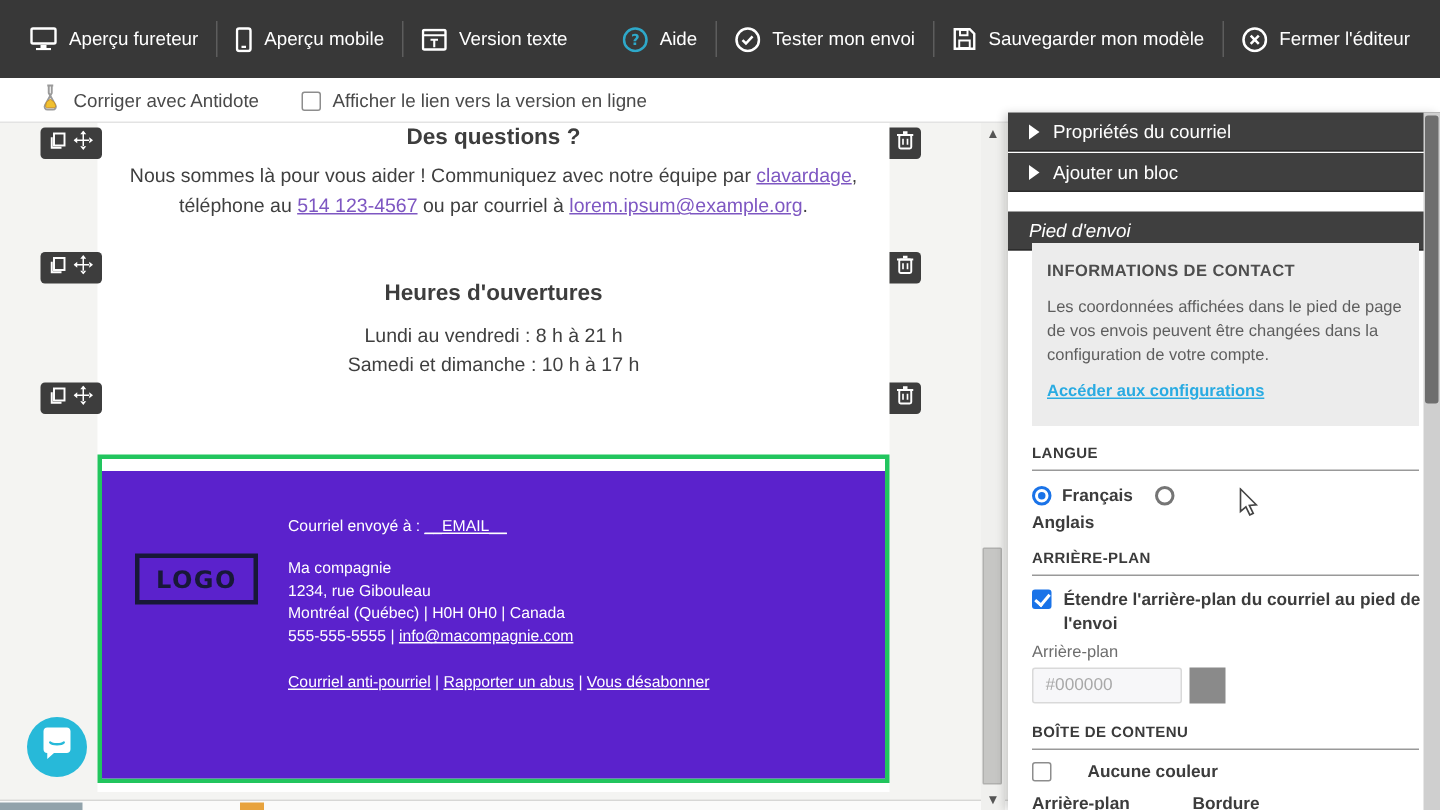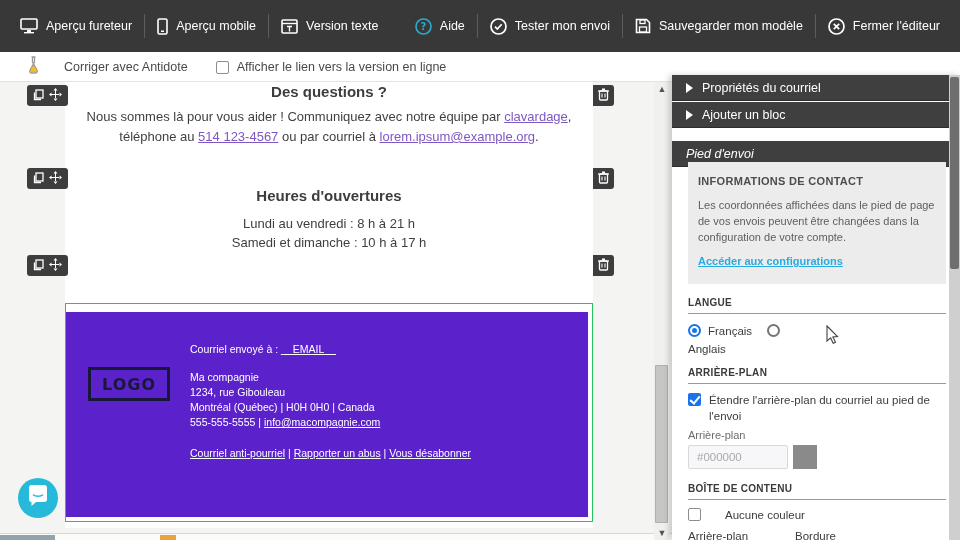--- a/index.html
+++ b/index.html
@@ -9,38 +9,38 @@
 
   
   .toolbar { left:0; top:0; width:960px; height:52px; background:#383838; display:flex; align-items:center; justify-content:space-between; padding:0 8px; z-index:30; }
   .tb-group { display:flex; align-items:center; height:100%; }
   .tb-btn { display:flex; align-items:center; gap:8px; color:#fff; font-size:12.5px; padding:0 12px; height:100%; cursor:pointer; white-space:nowrap; }
   .tb-sep { width:1px; height:24px; background:#5d5d5d; }
   .tb-icon { display:flex; align-items:center; }
 
   
   .subbar { left:0; top:52px; width:960px; height:30px; background:#ffffff; border-bottom:1px solid #e3e3e3; display:flex; align-items:center; z-index:5; }
-  .antidote { display:flex; align-items:center; gap:23px; margin-left:26px; color:#4a4a4a; font-size:12.5px; cursor:pointer; }
+  .antidote { display:flex; align-items:center; gap:8px; margin-left:26px; color:#4a4a4a; font-size:12.5px; cursor:pointer; }
   .online-check { display:flex; align-items:flex-end; gap:8px; margin-left:28px; color:#4a4a4a; font-size:12.5px; cursor:pointer; }
   .cb-empty { width:13px; height:13px; border:1.5px solid #8d8d8d; border-radius:2px; background:#fff; }
 
   
   .workspace { left:0; top:82px; width:672px; height:458px; background:#f4f4f2; }
   .page { left:65px; top:82px; width:528px; height:446px; background:#ffffff; }
   .email-h { width:528px; text-align:center; font-weight:bold; font-size:15px; color:#3d3d3d; }
   .email-p { left:79px; width:500px; text-align:center; font-size:13px; color:#3f3f3f; line-height:20px; }
   .email-link { color:#7e57c2; text-decoration:underline; }
   .hours-line { width:528px; text-align:center; font-size:13px; color:#3f3f3f; }
 
   
   .handle { width:41px; height:21px; background:#3d3d3d; border-radius:3px; display:flex; align-items:center; justify-content:center; gap:5px; cursor:pointer; z-index:6; }
   .trash { width:21px; height:21px; background:#3d3d3d; border-radius:0 3px 3px 0; display:flex; align-items:center; justify-content:center; cursor:pointer; z-index:6; }
 
   
-  .footer-block { left:65px; top:303px; width:528px; height:219px; background:#ffffff; border:1px solid #22c55e; z-index:4; }
+  .footer-block { left:65px; top:303px; width:528px; height:219px; background:#ffffff; border:3px solid #22c55e; z-index:4; }
   .footer-purple { position:absolute; left:0; top:8px; width:522px; height:205px; background:#5b22cc; }
   .f-text { position:absolute; color:#fff; font-size:10.5px; line-height:15px; }
   .f-link { color:#fff; text-decoration:underline; }
   .logo-box { position:absolute; left:22px; top:63px; width:82px; height:34px; border:3px solid #181838; display:flex; align-items:center; justify-content:center; color:#181838; font-weight:bold; font-size:16px; letter-spacing:1px; font-family:"DejaVu Sans",sans-serif; }
 
   
   .c-scroll { left:654px; top:82px; width:16px; height:458px; background:#f0f0ee; z-index:6; }
   .c-arrow { position:absolute; left:0; width:16px; height:14px; color:#555; font-size:9px; text-align:center; line-height:14px; }
   .c-thumb { position:absolute; left:1px; top:283px; width:13px; height:158px; background:#c6c6c4; border:1px solid #b0b0ae; border-radius:1px; }
 
@@ -51,21 +51,21 @@
   .info-box { position:absolute; left:16px; top:87px; width:258px; height:122px; background:#ececec; padding:13px 10px; }
   .info-title { font-size:11px; font-weight:bold; color:#4d4d4d; letter-spacing:.3px; }
   .info-body { font-size:11px; color:#5e5e5e; line-height:16px; margin-top:10px; }
   .info-link { font-size:11px; color:#29abe2; font-weight:bold; text-decoration:underline; margin-top:10px; display:inline-block; cursor:pointer; }
   .sec-label { position:absolute; left:16px; font-size:10px; font-weight:bold; color:#3a3a3a; letter-spacing:.3px; }
   .sec-hr { position:absolute; left:16px; width:258px; border:none; border-top:1px solid #999; }
   .radio { width:13px; height:13px; border-radius:50%; display:inline-block; position:relative; }
   .radio.sel { border:2px solid #1a73e8; }
   .radio.sel::after { content:""; position:absolute; left:2px; top:2px; width:5px; height:5px; border-radius:50%; background:#1a73e8; }
   .radio.unsel { border:2px solid #757575; }
-  .side-text { font-size:11.5px; color:#3c3c3c; }
+  .side-text { font-size:11.5px; color:#3c3c3c;font-weight:bold; }
   .cb-checked { width:13px; height:13px; background:#1a73e8; border-radius:2px; position:relative; flex:0 0 auto; }
   .cb-checked::after { content:""; position:absolute; left:4px; top:1px; width:4px; height:8px; border:solid #fff; border-width:0 2px 2px 0; transform:rotate(40deg); }
   .hex-input { position:absolute; left:16px; width:100px; height:24px; background:#f7f7f9; border:1px solid #d9d9d9; border-radius:2px; font-size:11.5px; color:#555; padding:0 8px; font-family:"Liberation Sans",sans-serif; }
   .hex-input::placeholder { color:#a9a9a9; }
   .swatch { position:absolute; left:121px; width:24px; height:24px; background:#8a8a8a; cursor:pointer; }
   .s-scroll { position:absolute; right:0; top:0; width:11px; height:465px; background:#cfcfcf; }
   .s-thumb { position:absolute; left:1px; top:2px; width:9px; height:192px; background:#6e6e6e; border-radius:2px; }
 
   
   .chat { left:18px; top:478px; width:40px; height:40px; border-radius:50%; background:#27b9d9; display:flex; align-items:center; justify-content:center; z-index:25; cursor:pointer; }

